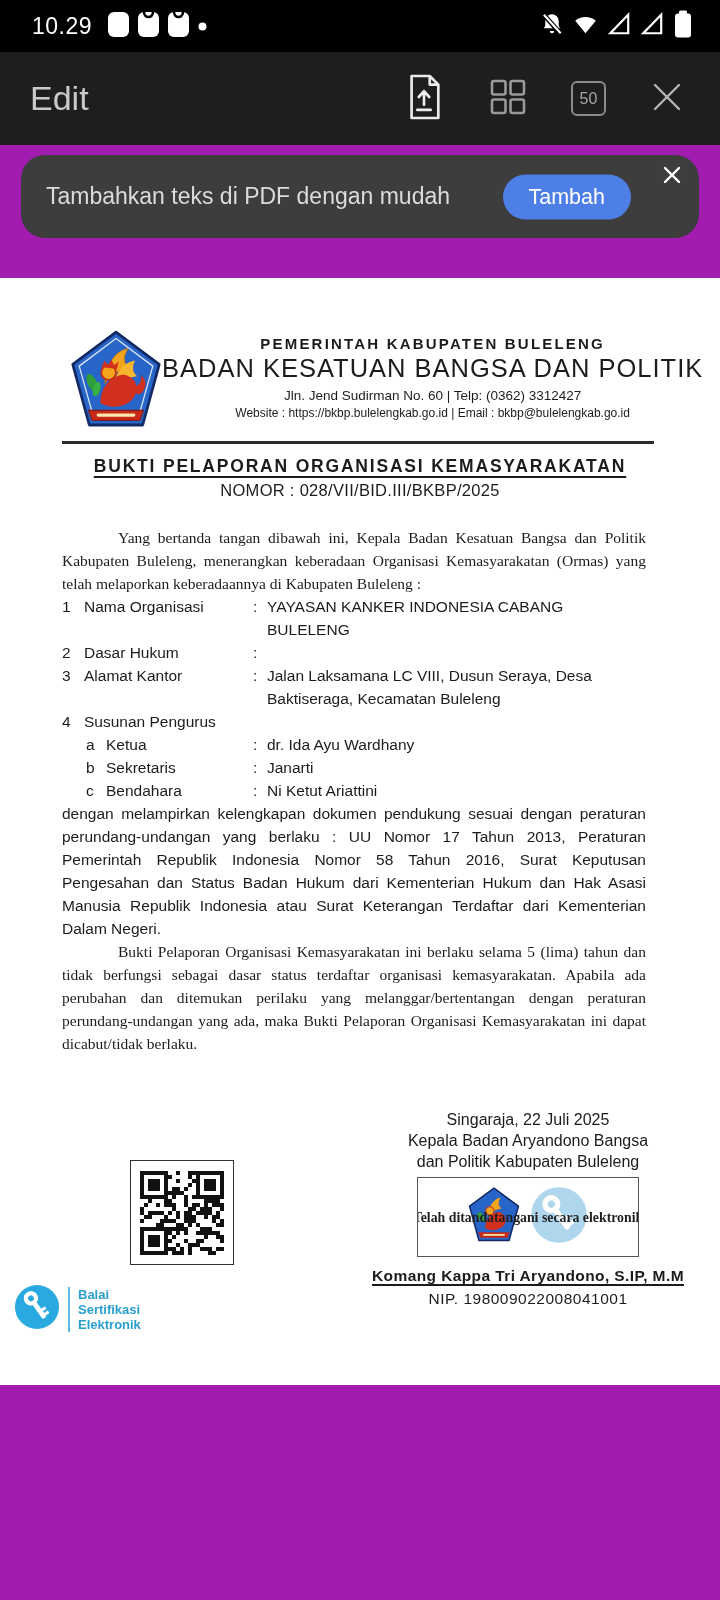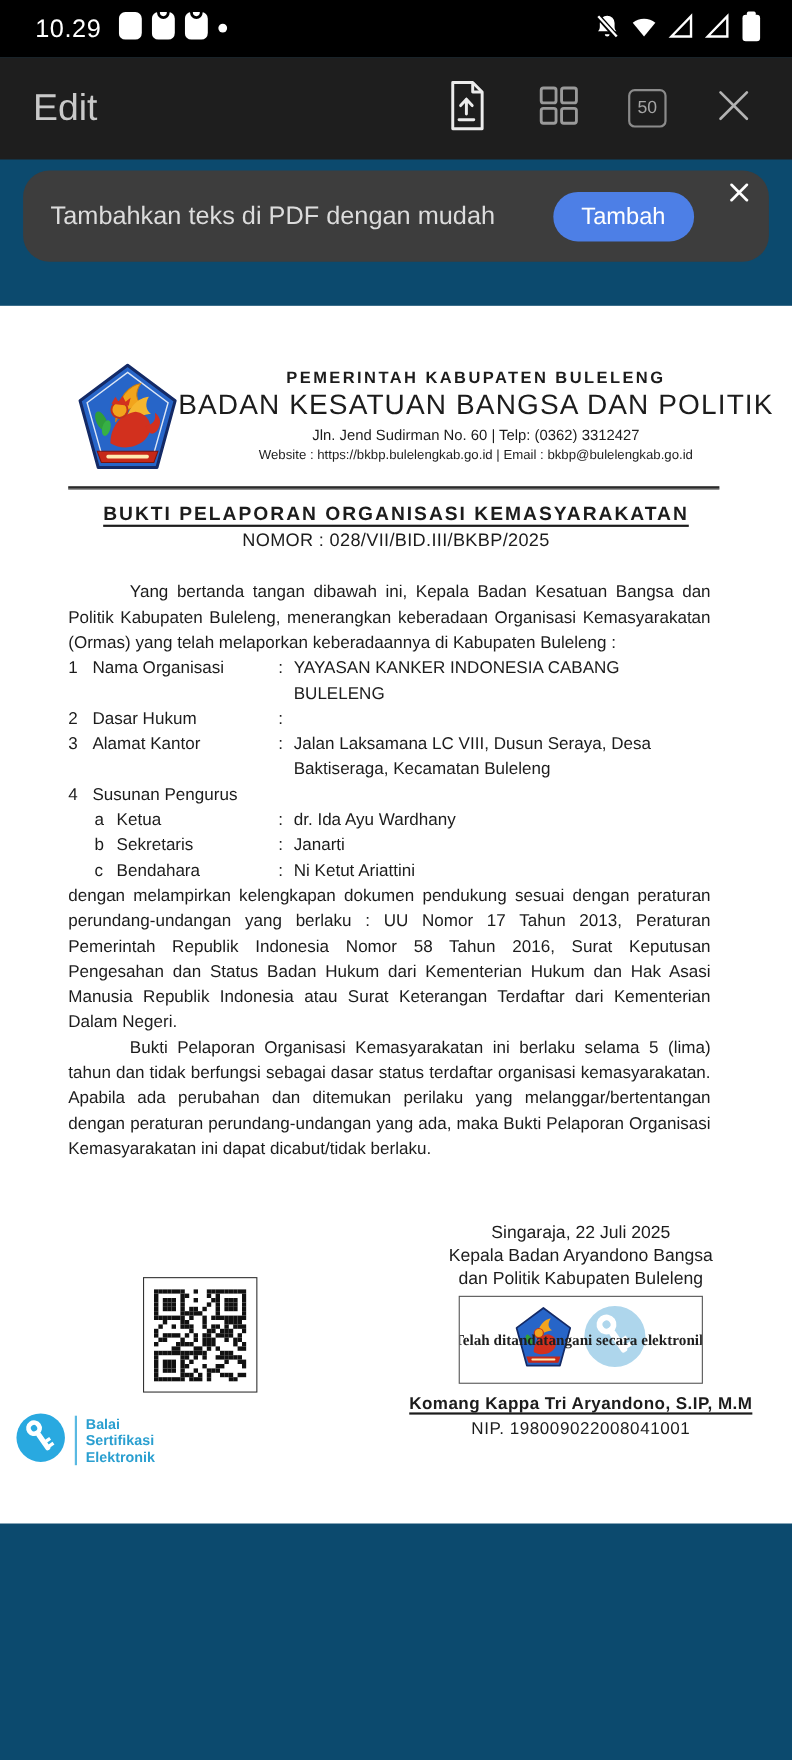--- a/index.html
+++ b/index.html
@@ -1,18 +1,18 @@
 <!DOCTYPE html>
 <html><head>
 <meta charset="utf-8">
 <style>
   * { margin:0; padding:0; box-sizing:border-box; }
   html,body { width:720px; height:1600px; background:#000; overflow:hidden;
               font-family:"Liberation Sans", sans-serif; }
-  .screen { position:relative; width:720px; height:1600px; background:#0c4a6e; }
+  .screen { position:relative; width:720px; height:1600px; background:#a21caf; }
 
   
   .statusbar { height:52px; display:flex; align-items:center; padding:0 26px 0 32px; background:#000; }
   .sb-time { color:#fff; font-size:23px; letter-spacing:0.5px; }
   .sb-notifs { display:flex; align-items:center; gap:9px; margin-left:16px; }
   .sb-right { margin-left:auto; display:flex; align-items:center; gap:7px; }
 
   
   .toolbar { height:93px; background:#1e1e1e; display:flex; align-items:center; padding:0 36px 0 30px; }
   .tb-title { color:#c9c9c9; font-size:34px; flex:1; }
@@ -38,21 +38,21 @@
   .ht1 { font-size:15px; font-weight:bold; letter-spacing:2.2px; }
   .ht2 { font-size:25.5px; letter-spacing:1px; margin-top:2px; white-space:nowrap; }
   .ht3 { font-size:13.5px; margin-top:5px; }
   .ht4 { font-size:12px; margin-top:3px; }
   .rule { margin:9px 66px 0 62px; height:3px; border-top:2.5px solid #2a2a2a; border-bottom:1px solid #2a2a2a; }
   .doc-title { margin-top:12px; text-align:center; font-weight:bold; font-size:17.5px; letter-spacing:1.8px;
                text-decoration:underline; text-underline-offset:4px; text-decoration-thickness:2px; }
   .doc-nomor { text-align:center; font-size:16.5px; margin-top:4px; letter-spacing:0.3px; }
 
   .docbody { margin:26px 74px 0 62px; font-size:15.5px; line-height:23px; text-align:justify; }
-  .para1, .para3 { text-indent:56px; }
+  .para1, .para3 { text-indent:56px;font-family:Liberation Serif, serif; }
   .row { display:grid; grid-template-columns:22px 169px 14px 1fr; text-align:left; }
   .subwrap { padding-left:24px; }
   .subrow { display:grid; grid-template-columns:20px 147px 14px 1fr; text-align:left; }
 
   
   .sign { position:relative; margin-top:54px; height:196px; }
   .sign-right { position:absolute; left:290px; top:0; width:352px; text-align:center;
                 font-size:16px; line-height:21px; }
   .stamp { margin:5px auto 0 auto; width:222px; height:80px; border:1.5px solid #555; position:relative;
            background:#fff; overflow:hidden; }

